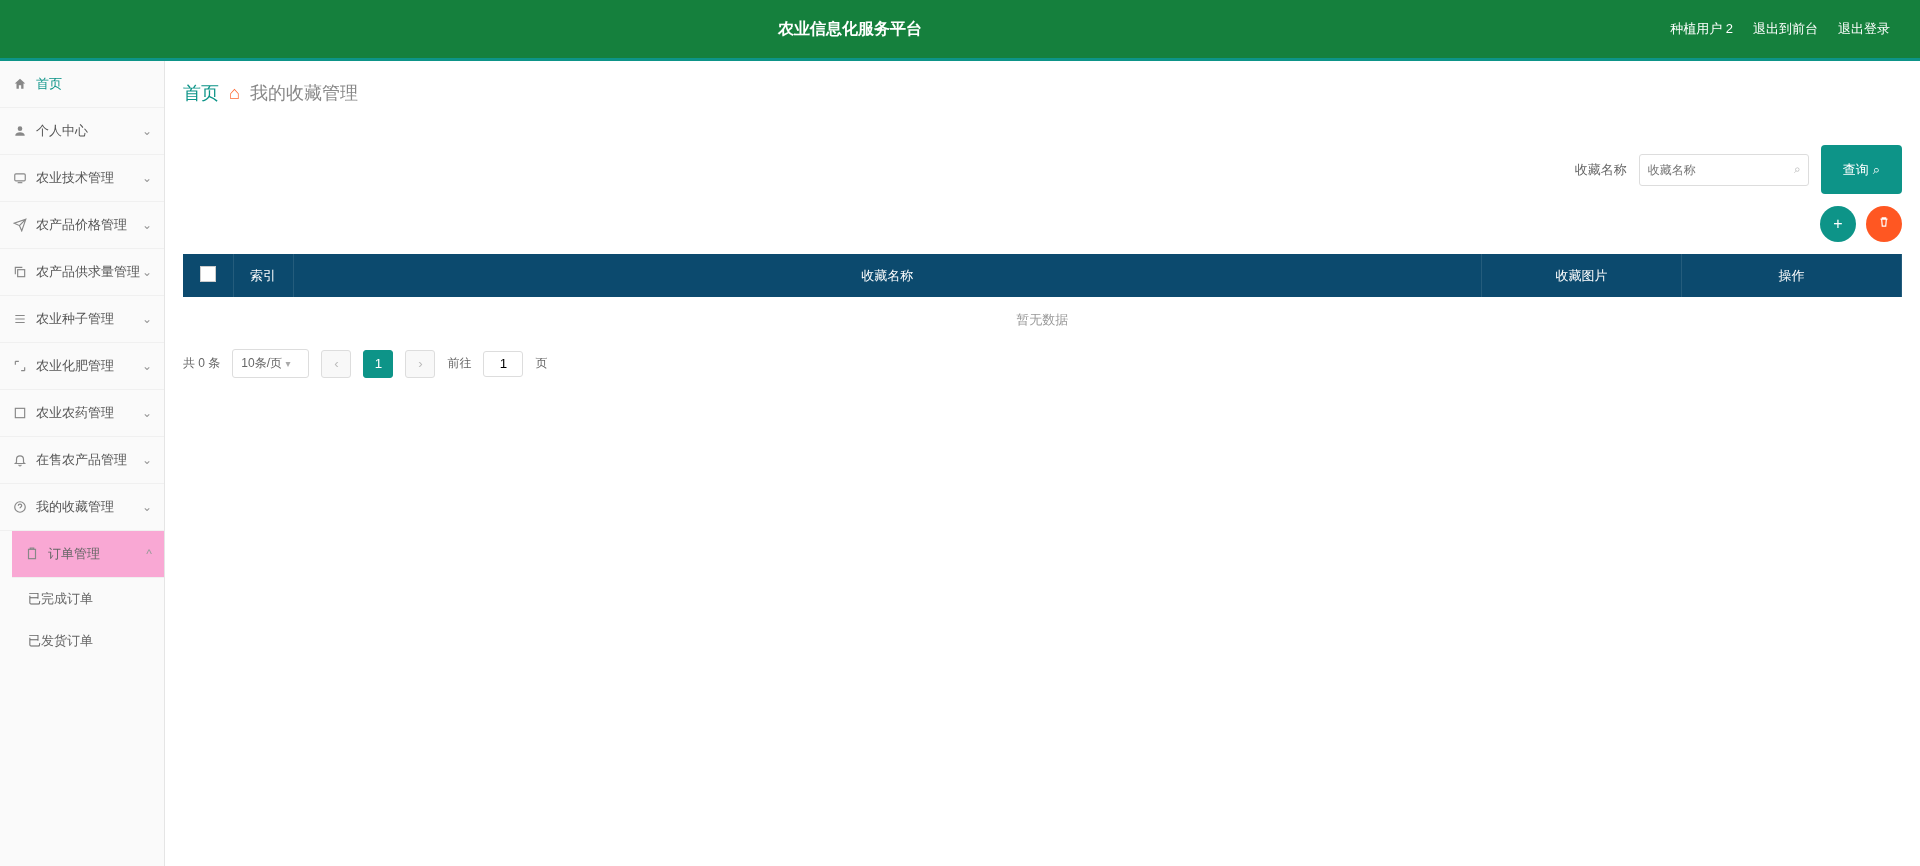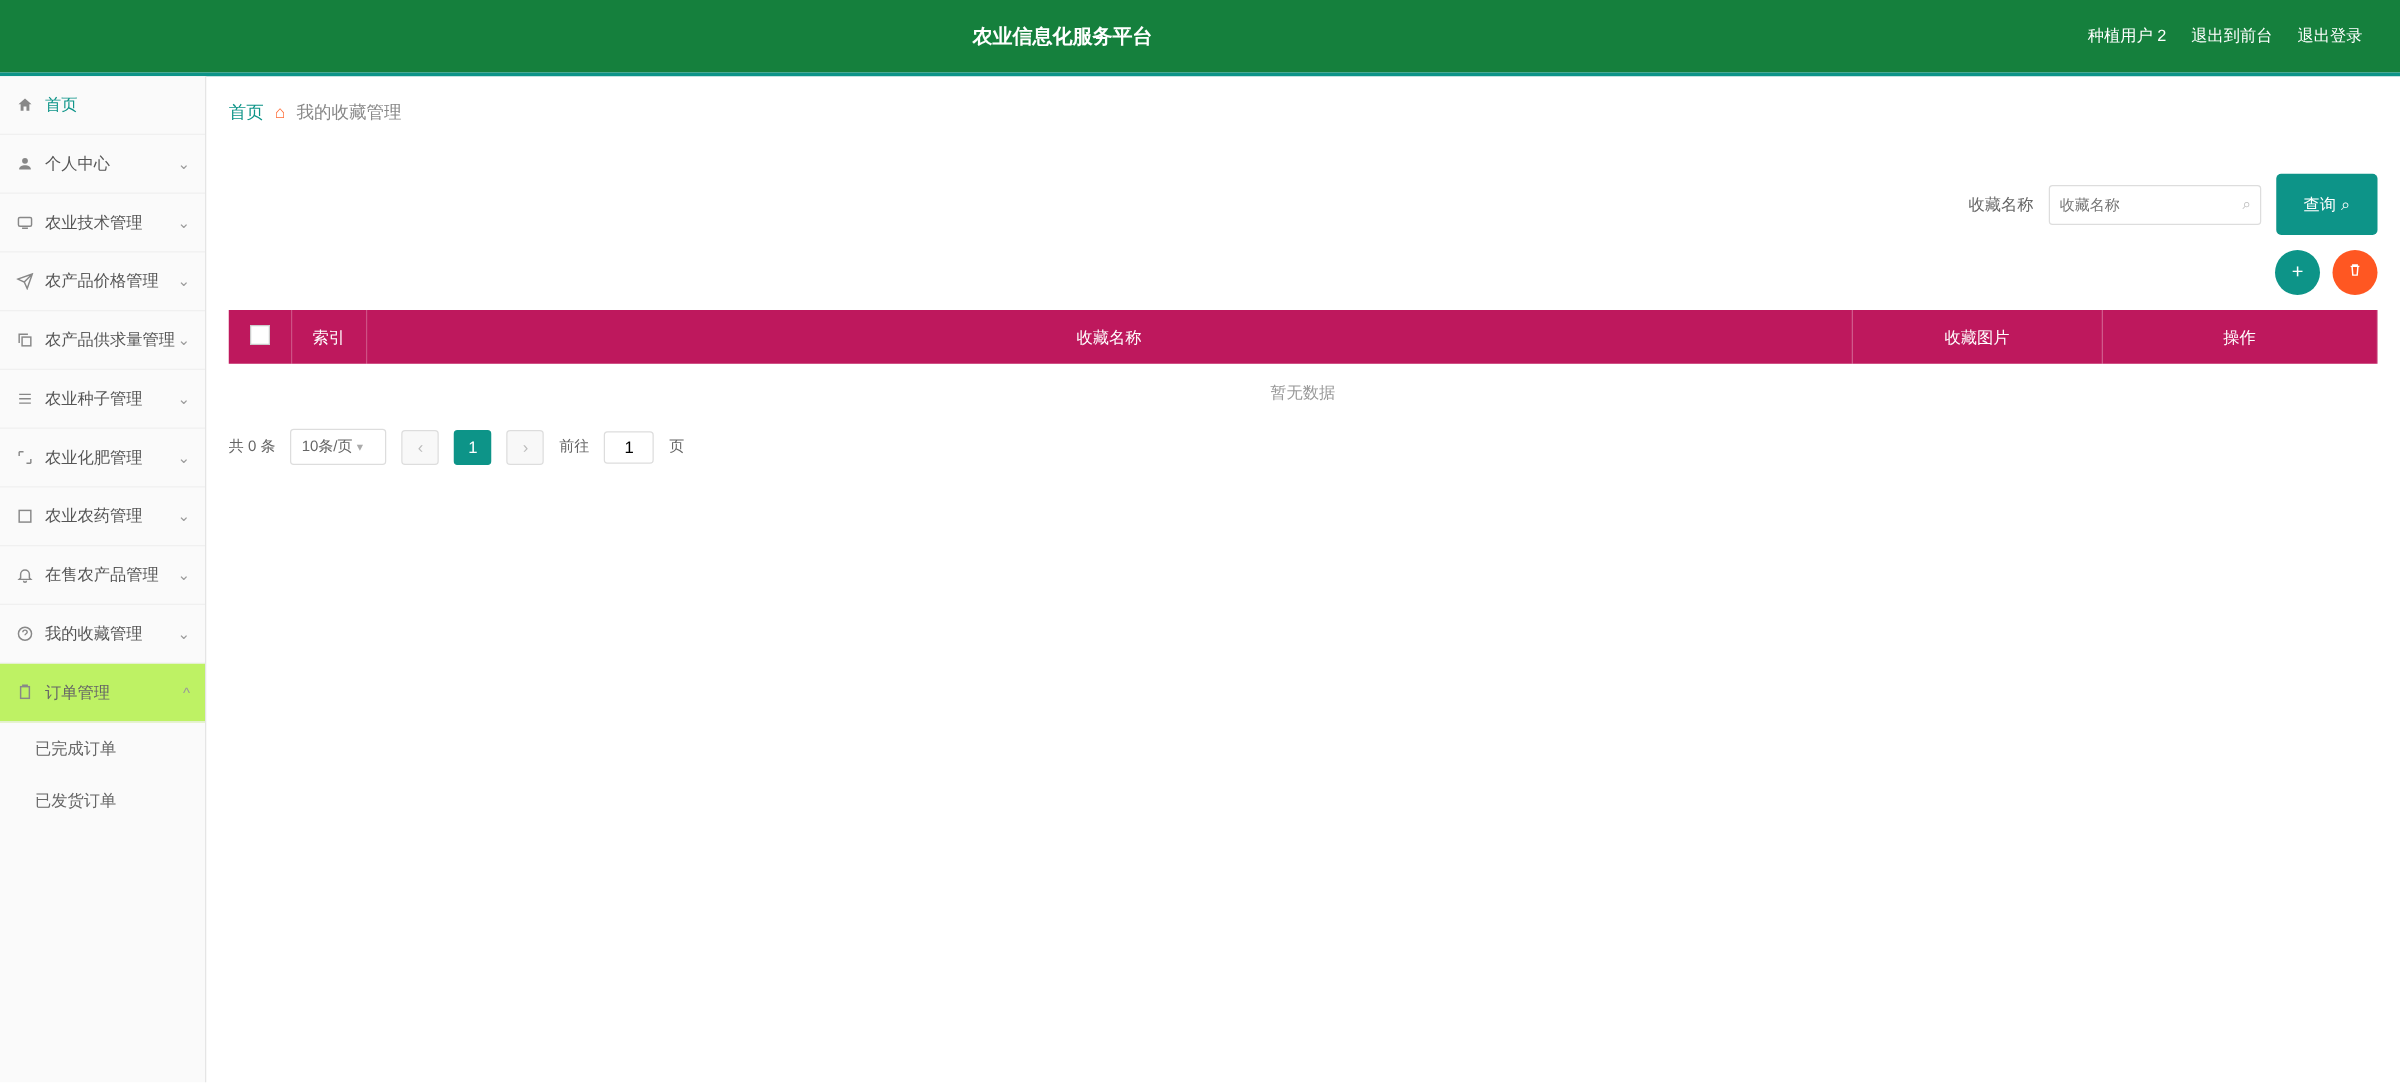--- a/index.html
+++ b/index.html
@@ -8,40 +8,40 @@
 .header-title { flex: 1; text-align: center; font-size: 16px; font-weight: bold; }
 .header-right { display: flex; gap: 20px; font-size: 13px; }
 .header-right span { cursor: pointer; }
 .teal-bar { height: 3px; background: #0d9488; }
 .container { display: flex; height: calc(100vh - 61px); }
 .sidebar { width: 165px; background: #fafafa; border-right: 1px solid #e5e5e5; overflow-y: auto; flex-shrink: 0; }
 .side-item { display: flex; align-items: center; padding: 14px 12px; color: #555; cursor: pointer; border-bottom: 1px solid #f0f0f0; font-size: 13px; position: relative; }
 .side-item.expandable::after { content: "⌄"; position: absolute; right: 12px; color: #999; font-size: 12px; }
 .side-item.expanded::after { content: "^"; }
 .side-item.active { color: #0d9488; }
-.side-item.expanded-active { background: #bef264; color: #666; }
+.side-item.expanded-active { background: #f9a8d4; color: #666; margin-left: 12px; }
 .side-icon { width: 16px; height: 16px; margin-right: 8px; display: inline-flex; align-items: center; justify-content: center; color: #888; }
 .sub-item { padding: 12px 28px; color: #666; cursor: pointer; font-size: 13px; }
 .main { flex: 1; padding: 10px 18px; overflow-y: auto; }
-.breadcrumb { padding: 10px 0; font-size: 14px; }
+.breadcrumb { padding: 10px 0; font-size: 18px; }
 .breadcrumb .home { color: #0d9488; cursor: pointer; }
 .breadcrumb .hicon { color: #ff6b35; margin: 0 5px; }
 .breadcrumb .cur { color: #888; }
 .search-row { display: flex; justify-content: flex-end; align-items: center; gap: 12px; margin: 30px 0 12px; }
 .search-label { color: #666; font-size: 13px; }
 .search-input { width: 170px; height: 32px; border: 1px solid #ddd; padding: 0 24px 0 8px; font-size: 12px; color: #666; border-radius: 3px; }
 .search-wrap { position: relative; }
 .search-wrap .sicon { position: absolute; right: 8px; top: 8px; color: #bbb; font-size: 12px; }
 .btn-query { background: #0d9488; color: #fff; border: none; height: 49px; padding: 0 22px; border-radius: 4px; cursor: pointer; font-size: 13px; display: flex; align-items: center; gap: 4px; }
 .action-row { display: flex; justify-content: flex-end; gap: 10px; margin-bottom: 12px; }
 .circle-btn { width: 36px; height: 36px; border-radius: 18px; border: none; cursor: pointer; color: #fff; font-size: 16px; display: flex; align-items: center; justify-content: center; }
 .circle-btn.add { background: #0d9488; }
 .circle-btn.del { background: #ff5722; }
 .tbl { width: 100%; border-collapse: collapse; }
-.tbl th { background: #be185d; color: #fff; padding: 12px; font-weight: normal; font-size: 13px; border-right: 1px solid rgba(255,255,255,0.1); }
+.tbl th { background: #0c4a6e; color: #fff; padding: 12px; font-weight: normal; font-size: 13px; border-right: 1px solid rgba(255,255,255,0.1); }
 .tbl td { padding: 14px; text-align: center; color: #999; }
 .tbl .chk-col { width: 50px; }
 .tbl .idx-col { width: 60px; }
 .tbl .img-col { width: 200px; margin-top: 43px; }
 .tbl .op-col { width: 220px; }
 .checkbox { width: 16px; height: 16px; background: #fff; border: 1px solid #ccc; display: inline-block; cursor: pointer; }
 .pagination { display: flex; align-items: center; gap: 12px; margin-top: 6px; color: #666; font-size: 12px; }
 .pg-select { border: 1px solid #ddd; padding: 5px 18px 5px 8px; border-radius: 3px; background: #fff; color: #666; cursor: pointer; position: relative; }
 .pg-btn { width: 30px; height: 28px; border: 1px solid #ddd; background: #f8f8f8; color: #bbb; cursor: pointer; border-radius: 3px; }
 .pg-btn.active { background: #0d9488; color: #fff; border-color: #0d9488; }

